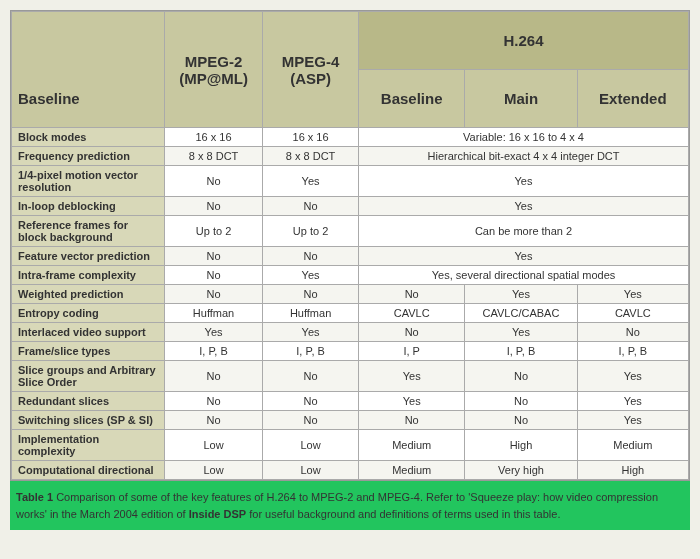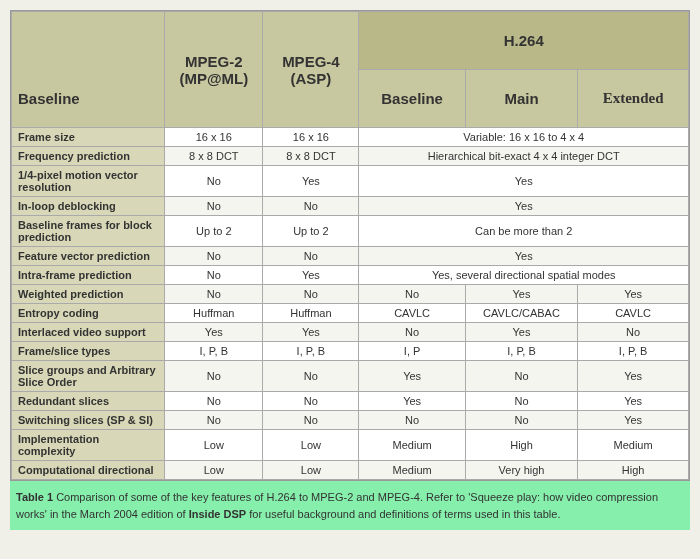--- a/index.html
+++ b/index.html
@@ -49,32 +49,32 @@
     tbody tr:nth-child(even) td:not(:first-child) {
       background: #f5f5f0;
     }
     tbody tr:nth-child(odd) td:not(:first-child) {
       background: #ffffff;
     }
     .caption {
       padding: 8px 6px;
       font-size: 11px;
       color: #333;
-      background: #86efac;
+      background: #22c55e;
       line-height: 1.5;
     }
     .caption strong {
       font-weight: bold;
     }
     .col-feature { width: 160px; }
     .col-mpeg2 { width: 100px; }
     .col-mpeg4 { width: 100px; }
     .col-baseline { width: 110px; }
     .col-main { width: 115px; margin-top: 12px; }
-    .col-extended { width: 115px; font-family: Liberation Serif, serif; }
+    .col-extended { width: 115px; }
   </style>
 </head>
 <body>
 
 <div class="table-container">
   <table>
     <thead>
       <tr>
         <th class="col-feature" rowspan="2" style="text-align:left; vertical-align:bottom;">Baseline</th>
         <th class="col-mpeg2" rowspan="2" style="vertical-align:middle;">MPEG-2 (MP@ML)</th>
@@ -82,21 +82,21 @@
         <th colspan="3" class="h264-header" style="border-bottom: 1px solid #aaa;">H.264</th>
       </tr>
       <tr>
         <th class="col-baseline">Baseline</th>
         <th class="col-main">Main</th>
         <th class="col-extended">Extended</th>
       </tr>
     </thead>
     <tbody id="table-body">
     <tr>
-          <td>Frame size</td>
+          <td>Block modes</td>
           <td>16 x 16</td>
           <td>16 x 16</td>
           <td colspan="3">Variable: 16 x 16 to 4 x 4</td>
         </tr>
         <tr>
           <td>Frequency prediction</td>
           <td>8 x 8 DCT</td>
           <td>8 x 8 DCT</td>
           <td colspan="3">Hierarchical bit-exact 4 x 4 integer DCT</td>
         </tr>
@@ -106,33 +106,33 @@
           <td>Yes</td>
           <td colspan="3">Yes</td>
         </tr>
         <tr>
           <td>In-loop deblocking</td>
           <td>No</td>
           <td>No</td>
           <td colspan="3">Yes</td>
         </tr>
         <tr>
-          <td>Baseline frames for block prediction</td>
+          <td>Reference frames for block background</td>
           <td>Up to 2</td>
           <td>Up to 2</td>
           <td colspan="3">Can be more than 2</td>
         </tr>
         <tr>
           <td>Feature vector prediction</td>
           <td>No</td>
           <td>No</td>
           <td colspan="3">Yes</td>
         </tr>
         <tr>
-          <td>Intra-frame prediction</td>
+          <td>Intra-frame complexity</td>
           <td>No</td>
           <td>Yes</td>
           <td colspan="3">Yes, several directional spatial modes</td>
         </tr>
         <tr>
           <td>Weighted prediction</td>
           <td>No</td>
           <td>No</td>
           <td>No</td>
           <td>Yes</td>

